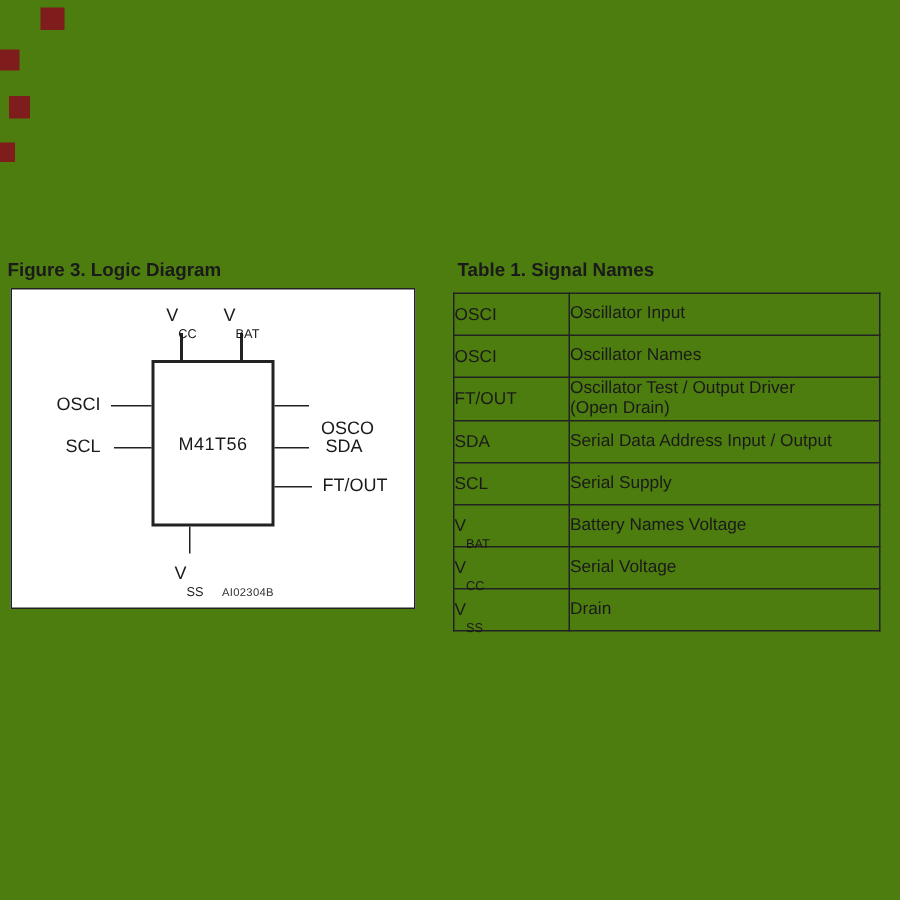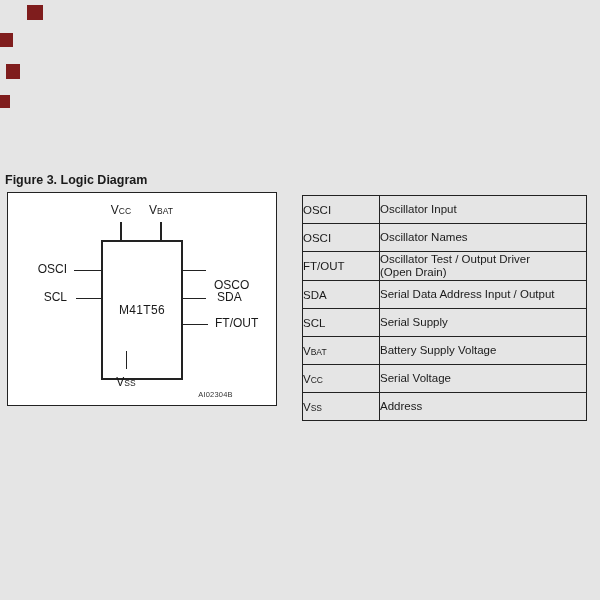--- a/index.html
+++ b/index.html
@@ -1,34 +1,34 @@
 <!DOCTYPE html>
 <html style="--sq-color: #7f1d1d;"><head>
 <meta charset="utf-8">
 <style>
   html,body { margin:0; padding:0; background:#ffffff; }
   body { width:600px; height:600px; font-family:"Liberation Sans", sans-serif; color:#1a1a1a; }
-  .canvas { position:relative; width:600px; height:600px; background:#e5e5e5; overflow:hidden; }
+  .canvas { position:relative; width:600px; height:600px; background:#4d7c0f; overflow:hidden; }
 
   
   .sq { position:absolute; background:var(--sq-color,#7f1d1d); }
   .sq1 { left:27px; top:5px;  width:16px; height:15px; }
   .sq2 { left:0px;  top:33px; width:13px; height:14px; }
   .sq3 { left:6px;  top:64px; width:14px; height:15px; }
   .sq4 { left:0px;  top:95px; width:10px; height:13px; }
 
   
   .fig-title { position:absolute; left:5px;   top:173px; font-size:12.5px; font-weight:bold; white-space:nowrap; }
   .tbl-title { position:absolute; left:305px; top:173px; font-size:12.5px; font-weight:bold; white-space:nowrap; }
 
   
   .frame { position:absolute; left:7px; top:192px; width:270px; height:214px;
            border:1.5px solid #222; box-sizing:border-box; background:#fff; }
 
-  .chip { position:absolute; left:93px; top:47px; width:82px; height:140px;
+  .chip { position:absolute; left:93px; top:47px; width:82px; height:111px;
           border:2px solid #222; box-sizing:border-box;
           display:flex; align-items:center; justify-content:center;
           font-size:12px; letter-spacing:0.3px; }
 
   .pline { position:absolute; background:#222; }
   .pl-vcc  { left:112px;   top:29px;    width:1.5px; height:18px; }
   .pl-vbat { left:152px;   top:29px;    width:1.5px; height:18px; }
   .pl-osci { left:66px;    top:76.5px;  width:27px;  height:1.5px; }
   .pl-scl  { left:68px;    top:104.5px; width:25px;  height:1.5px; }
   .pl-osco { left:175px;   top:76.5px;  width:23px;  height:1.5px; }
@@ -38,23 +38,23 @@
 
   .plabel { position:absolute; font-size:12px; line-height:13px; white-space:nowrap; }
   .lab-vcc  { left:91px;  top:11px;  width:44px; text-align:center; }
   .lab-vbat { left:131px; top:11px;  width:44px; text-align:center; }
   .lab-osci { left:13px;  top:70px;  width:46px; text-align:right; }
   .lab-scl  { left:13px;  top:98px;  width:46px; text-align:right; }
   .lab-osco { left:206px; top:86px; }
   .lab-sda  { left:209px; top:98px; }
   .lab-ft   { left:207px; top:124px; }
   .lab-vss  { left:96px;  top:183px; width:44px; text-align:center; }
-  .subsc { font-size:8.5px; line-height:0; position:relative; top:0; }
+  .subsc { font-size:8.5px; line-height:0; position:relative; top:11px; }
 
-  .refcode { position:absolute; left:158px; top:197px; width:99px; text-align:center;
+  .refcode { position:absolute; left:140px; top:197px; width:99px; text-align:left;
              font-size:7.5px; color:#333; letter-spacing:0.2px; }
 
   
   table.signals { position:absolute; left:302px; top:195px; width:285px;
                   border-collapse:collapse; table-layout:fixed; }
   table.signals td { border:1px solid #222; height:25px; padding:1px 0;
                      font-size:11.5px; vertical-align:middle; }
   td.signal-cell { width:77px; padding-left:19px; box-sizing:border-box; }
   td.desc-cell   { padding-left:8px; white-space:pre-line; line-height:13px;margin-left:14px; }
 </style>
@@ -90,20 +90,21 @@
     <div class="plabel lab-osci">OSCI</div>
     <div class="plabel lab-scl">SCL</div>
     <div class="plabel lab-osco">OSCO</div>
     <div class="plabel lab-sda">SDA</div>
     <div class="plabel lab-ft">FT/OUT</div>
     <div class="plabel lab-vss"><span>V</span><span class="subsc">SS</span></div>
 
     <div class="refcode">AI02304B</div>
   </div>
 
+  <div class="tbl-title">Table 1. Signal Names</div>
 
   <table class="signals">
     <tbody>
         <tr>
           <td class="signal-cell"><span>OSCI</span></td>
           <td class="desc-cell">Oscillator Input</td>
         </tr>
         <tr>
           <td class="signal-cell"><span>OSCI</span></td>
           <td class="desc-cell">Oscillator Names</td>
@@ -116,26 +117,26 @@
         <tr>
           <td class="signal-cell"><span>SDA</span></td>
           <td class="desc-cell">Serial Data Address Input / Output</td>
         </tr>
         <tr>
           <td class="signal-cell"><span>SCL</span></td>
           <td class="desc-cell">Serial Supply</td>
         </tr>
         <tr>
           <td class="signal-cell"><span>V</span><span class="subsc">BAT</span></td>
-          <td class="desc-cell">Battery Supply Voltage</td>
+          <td class="desc-cell">Battery Names Voltage</td>
         </tr>
         <tr>
           <td class="signal-cell"><span>V</span><span class="subsc">CC</span></td>
           <td class="desc-cell">Serial Voltage</td>
         </tr>
         <tr>
           <td class="signal-cell"><span>V</span><span class="subsc">SS</span></td>
-          <td class="desc-cell">Address</td>
+          <td class="desc-cell">Drain</td>
         </tr>
       </tbody>
   </table>
 
 </div>
 
 </body></html>

